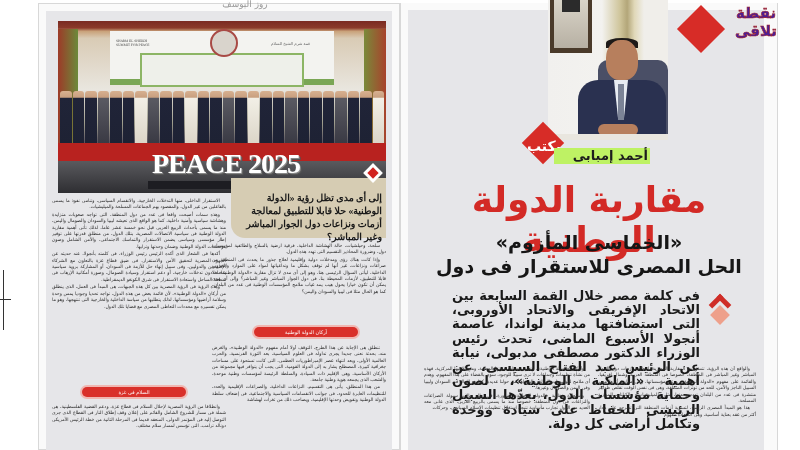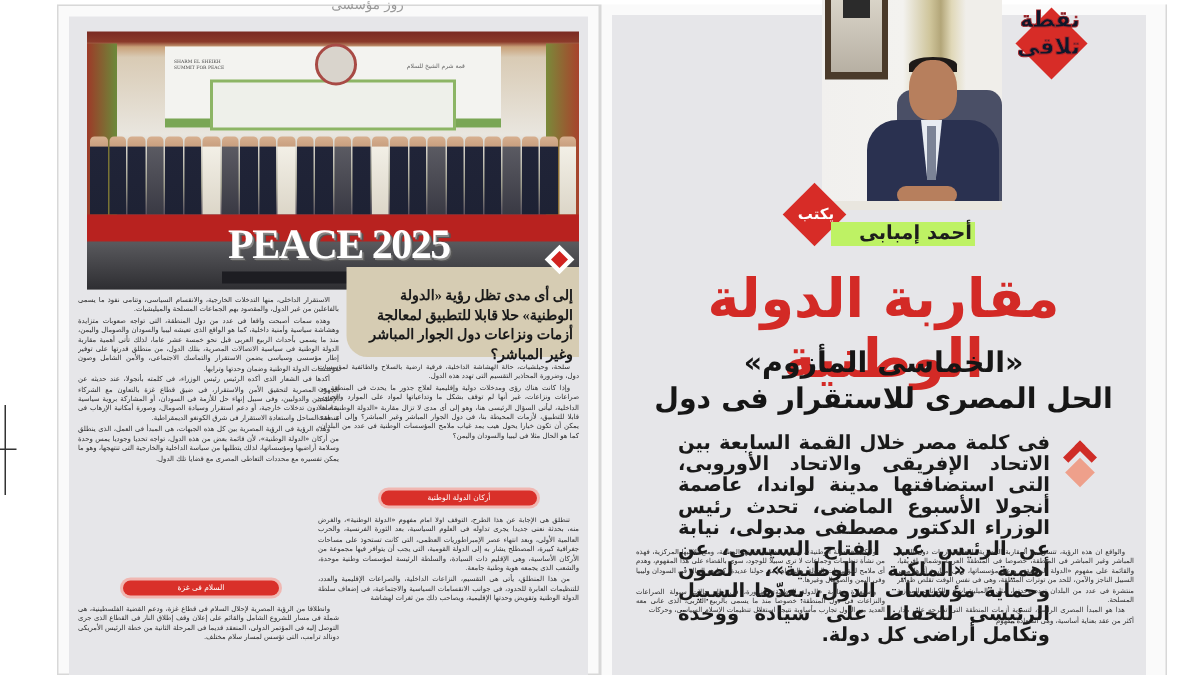--- a/index.html
+++ b/index.html
@@ -41,58 +41,58 @@
   .question-diamond { position: absolute; left: 366px; top: 166px; width: 14px; height: 14px; background: #fff; transform: rotate(45deg); }
   .question-diamond::after { content: ""; position: absolute; left: 3px; top: 3px; width: 8px; height: 8px; background: #d1221f; }
   .question-text { position: absolute; left: 238px; top: 192px; width: 144px; direction: rtl; text-align: right; font-size: 9.5px; font-weight: bold; color: #1a1a1a; line-height: 13px; font-family: Liberation Serif, serif; }
 
   
   .col { position: absolute; direction: rtl; text-align: justify; font-size: 4.6px; line-height: 6.4px; color: #2a2a2a; overflow: hidden; font-family: "DejaVu Sans", sans-serif; }
   .col p { margin-bottom: 1px; text-indent: 6px; }
 
   .red-label { position: absolute; height: 10px; border-radius: 6px; background: #d9302a; box-shadow: 0 0 0 2px #f0b7b2; color: #ffffff; font-size: 5px; text-align: center; line-height: 10px; direction: rtl; }
   .logo-diamond { position: absolute; left: 684px; top: 12px; width: 34px; height: 34px; background: #d72c27; transform: rotate(45deg); }
-  .logo-text { position: absolute; left: 660px; top: 4px; width: 60px; direction: rtl; text-align: right; font-weight: bold; font-size: 15px; color: #0f172a; line-height: 18px; -webkit-text-stroke: 0.6px #a4252a; }
+  .logo-text { position: absolute; left: 726px; top: 4px; width: 60px; direction: rtl; text-align: center; font-weight: bold; font-size: 15px; color: #4c1d95; line-height: 18px; -webkit-text-stroke: 0.6px #a4252a; }
 
   .portrait { position: absolute; left: 548px; top: 0; width: 120px; height: 140px; overflow: hidden; background: linear-gradient(to right, #f1f0ee 0%, #f3f2ef 45%, #cfc59b 60%, #b3a679 66%, #e0d8b8 72%, #f0eeea 80%); }
   .portrait .frame { position: absolute; left: 2px; top: 0; width: 42px; height: 53px; background: #4a3a2a; }
   .portrait .frame-inner { position: absolute; left: 6px; top: 0; width: 34px; height: 48px; background: linear-gradient(to bottom, #d9d4c8, #b7b0a3); }
   .portrait .hat { position: absolute; left: 14px; top: 0; width: 18px; height: 12px; background: #2b2b2b; }
   .portrait .chair { position: absolute; left: 50px; top: 60px; width: 70px; height: 80px; background: #4a4f66; border-radius: 10px 10px 0 0; }
   .portrait .suit { position: absolute; left: 30px; top: 80px; width: 88px; height: 60px; background: #2a3150; border-radius: 20px 20px 0 0; }
   .portrait .shirt { position: absolute; left: 66px; top: 80px; width: 14px; height: 40px; background: #e8ecf2; clip-path: polygon(0 0,100% 0,70% 100%,30% 100%); }
   .portrait .tie { position: absolute; left: 70px; top: 84px; width: 6px; height: 36px; background: #7b8396; }
   .portrait .head { position: absolute; left: 58px; top: 40px; width: 32px; height: 40px; background: #b77f5d; border-radius: 45% 45% 40% 40%; }
   .portrait .hair { position: absolute; left: 58px; top: 38px; width: 32px; height: 10px; background: #1e1a18; border-radius: 50% 50% 0 0; }
   .portrait .hands { position: absolute; left: 50px; top: 124px; width: 40px; height: 12px; background: #b77f5d; border-radius: 6px; }
   .portrait .desk { position: absolute; left: 0; top: 134px; width: 120px; height: 6px; background: #e9e6df; }
 
   .author-badge { position: absolute; left: 528px; top: 128px; width: 30px; height: 30px; background: #d72c27; transform: rotate(45deg); }
-  .author-badge-text { position: absolute; left: 522px; top: 138px; width: 44px; text-align: center; direction: rtl; font-size: 10px; font-weight: bold; color: #ffffff; }
+  .author-badge-text { position: absolute; left: 522px; top: 138px; width: 44px; text-align: center; direction: rtl; font-size: 14px; font-weight: bold; color: #ffffff; }
   .author-name { position: absolute; left: 554px; top: 148px; width: 96px; direction: rtl; text-align: right; font-size: 13px; font-weight: bold; color: #1d1d1d; background: #bef264; padding-right: 2px; line-height: 16px; }
 
   .headline { position: absolute; left: 424px; top: 180px; width: 330px; direction: rtl; text-align: center; font-weight: bold; font-size: 36px; color: #d32a26; line-height: 40px; letter-spacing: -1px; }
   .subhead { position: absolute; left: 424px; top: 230px; width: 330px; direction: rtl; text-align: center; font-weight: bold; font-size: 19px; color: #161616; line-height: 24px; }
 
   .lead-icon-top { position: absolute; left: 712px; top: 297px; width: 16px; height: 16px; transform: rotate(45deg); border-top: 5px solid #cf2d27; border-left: 5px solid #cf2d27; }
   .lead-icon-bottom { position: absolute; left: 713px; top: 308px; width: 14px; height: 14px; transform: rotate(45deg); background: #eea08b; }
   .lead-text { position: absolute; left: 452px; top: 289px; width: 248px; direction: rtl; text-align: justify; font-size: 13px; font-weight: bold; color: #1a1a1a; line-height: 14.2px; }
 
   .right-col-1 { left: 598px; top: 366px; width: 158px; height: 75px; }
   .right-col-2 { left: 424px; top: 366px; width: 166px; height: 75px; }
 </style>
 </head>
 <body>
 
 <div class="outer-border-left"></div>
 <div class="outer-border-right"></div>
 <div class="page page-left"></div>
 <div class="page page-right"></div>
 
-<div class="masthead">روز مؤسسى</div>
+<div class="masthead">روز اليوسف</div>
 
 <div class="crosshair-v"></div>
 <div class="crosshair-h"></div>
 
 <div class="photo">
   <div class="wall-left"></div>
   <div class="wall-right"></div>
   <div class="banner"></div>
   <div class="banner-inner"></div>
   <div class="emblem"></div>

